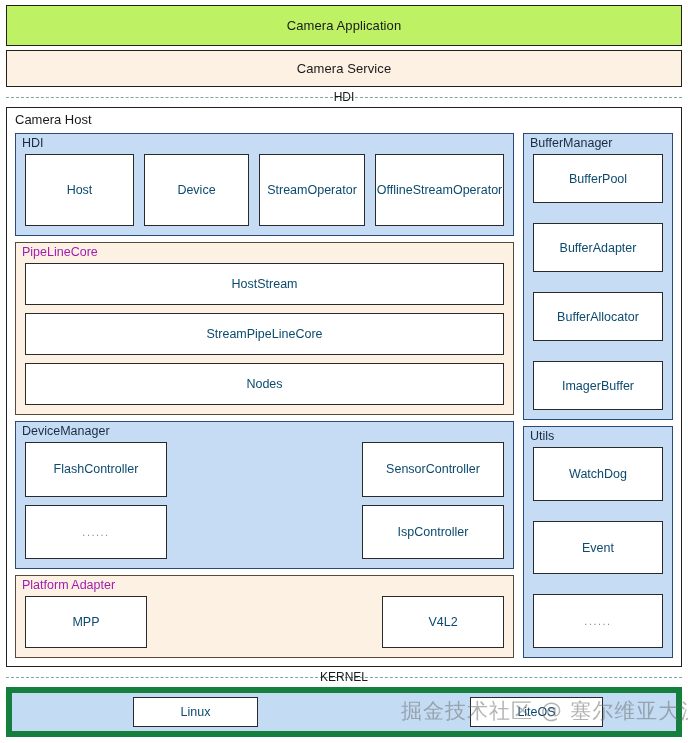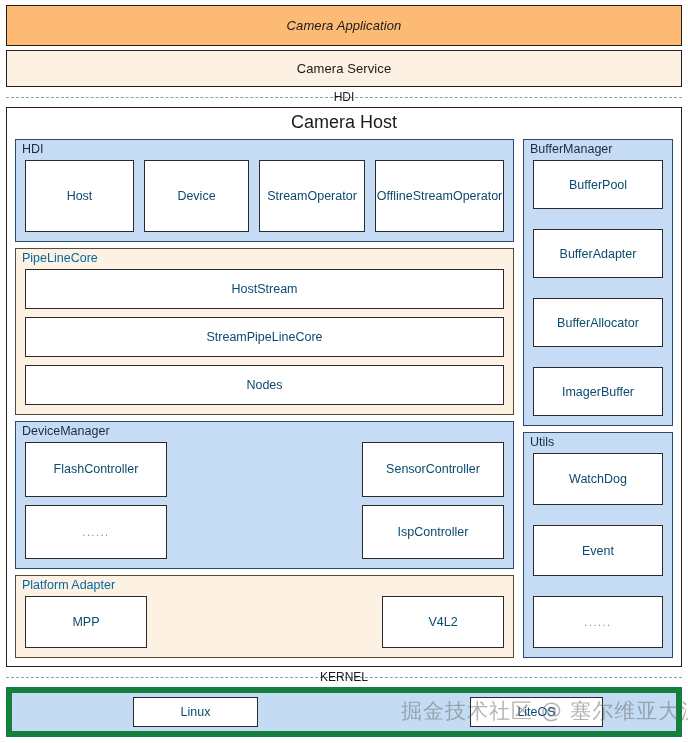--- a/index.html
+++ b/index.html
@@ -28,21 +28,21 @@
   
   .band {
     box-sizing: border-box;
     border: 1px solid #23201c;
     display: flex;
     align-items: center;
     justify-content: center;
     font-size: 13px;
     letter-spacing: .1px;
   }
-  .band-blue { background: #fdba74; font-style: italic; }
+  .band-blue { background: #bef264; }
   .band-cream { background: #fdf1e4; }
 
   .app-band { height: 41px; }
   .svc-band { height: 37px; margin-top: 4px; }
 
   
   .dashed-sep {
     position: relative;
     height: 20px;
     display: flex;
@@ -71,22 +71,22 @@
     box-sizing: border-box;
     border: 1px solid #23201c;
     background: #ffffff;
     flex: 1 1 auto;
     display: flex;
     flex-direction: column;
     padding: 0 8px 8px 8px;
     min-height: 0;
   }
   .host-title {
-    text-align: center;
-    font-size: 18px;
+    text-align: left;
+    font-size: 13px;
     padding: 4px 0 6px 0;
     flex: 0 0 auto;
   }
   .host-cols {
     display: flex;
     gap: 9px;
     flex: 1 1 auto;
     min-height: 0;
   }
   .col-left {
@@ -116,21 +116,21 @@
   .group.blue { background: #c6dcf5; border-color: #2b4a74; }
   .group.cream { background: #fdf1e4; border-color: #5a4838; }
   .group-label {
     position: absolute;
     top: 2px;
     left: 6px;
     font-size: 12.5px;
     color: #1a2b3f;
     line-height: 1.2;
   }
-  .group.cream > .group-label { color: #0369a1; }
+  .group.cream > .group-label { color: #a21caf; }
 
   
   .node {
     box-sizing: border-box;
     background: #ffffff;
     border: 1px solid #2a2a2a;
     display: flex;
     align-items: center;
     justify-content: center;
     font-size: 12.5px;

